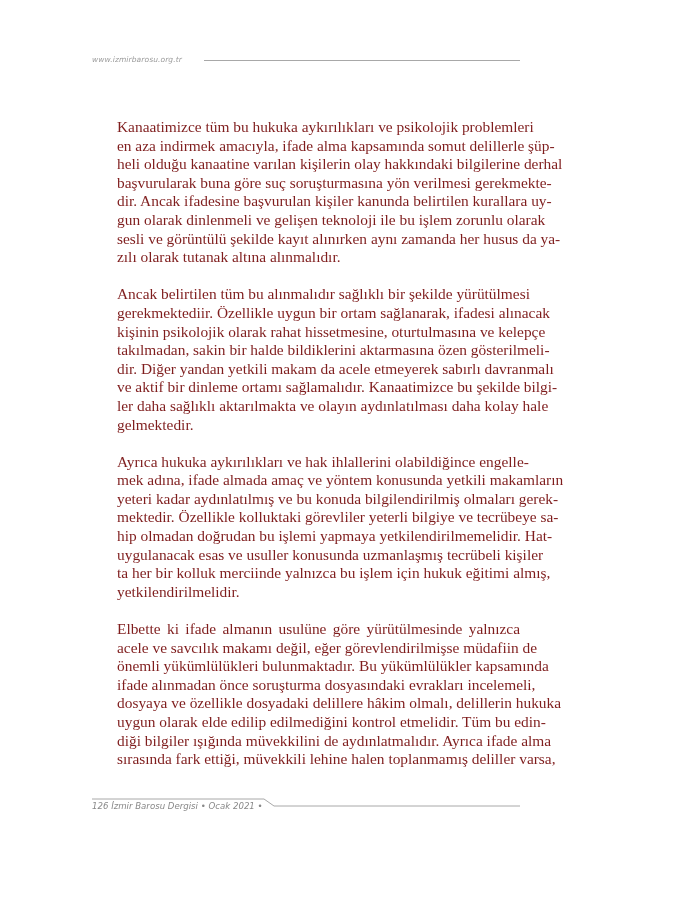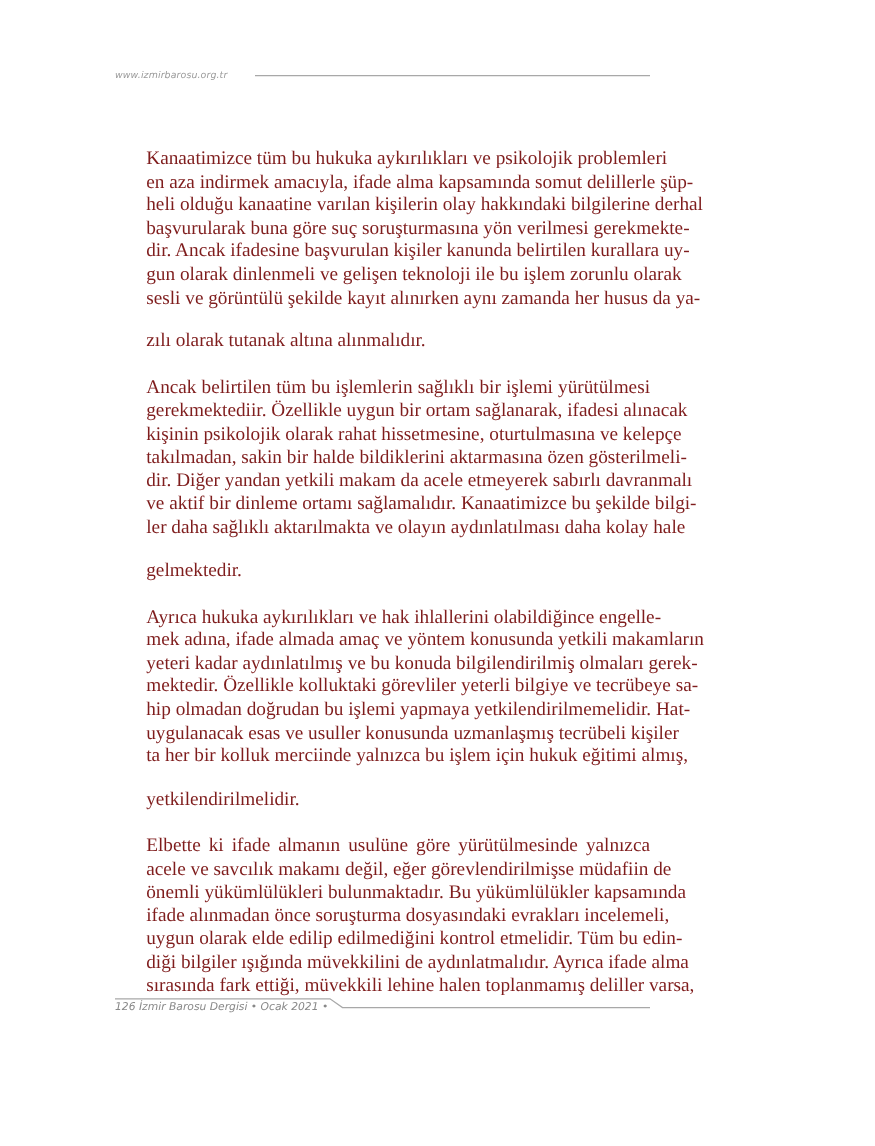--- a/index.html
+++ b/index.html
@@ -15,21 +15,21 @@
   .header-rule {
     position:absolute; left:112px; right:0; top:7px; height:1px; background:#a8a8a8;
   }
   .body-text {
     position:absolute; left:92px; top:118px; width:428px;
     font-family:"Liberation Serif", serif; font-size:15.4px; line-height:18.6px;
     color:#7f1d1d; text-align:justify;
   }
   .para { margin:0 0 18.6px 0; text-indent:25px; hyphens:manual; }
   .line { display:block; text-align:justify; text-align-last:justify; white-space:nowrap; }
-  .line.last { text-align-last:left;margin-top:16px; }
+  .line.last { text-align-last:left; }
   .footer { position:absolute; left:92px; top:793px; width:428px; height:22px; }
   .footer-text {
     position:absolute; left:0; top:7px;
     font-family:"DejaVu Sans", sans-serif; font-size:8.6px; color:#888888;
     white-space:nowrap; line-height:12px;font-style:italic;
   }
   .footer-svg { position:absolute; left:0; top:0; }
 </style>
 </head>
 <body>
@@ -44,21 +44,21 @@
       <span class="line">Kanaatimizce tüm bu hukuka aykırılıkları ve psikolojik problemleri</span>
       <span class="line">en aza indirmek amacıyla, ifade alma kapsamında somut delillerle şüp-</span>
       <span class="line">heli olduğu kanaatine varılan kişilerin olay hakkındaki bilgilerine derhal</span>
       <span class="line">başvurularak buna göre suç soruşturmasına yön verilmesi gerekmekte-</span>
       <span class="line">dir. Ancak ifadesine başvurulan kişiler kanunda belirtilen kurallara uy-</span>
       <span class="line">gun olarak dinlenmeli ve gelişen teknoloji ile bu işlem zorunlu olarak</span>
       <span class="line">sesli ve görüntülü şekilde kayıt alınırken aynı zamanda her husus da ya-</span>
       <span class="line last">zılı olarak tutanak altına alınmalıdır.</span>
     </div>
   <div class="para">
-      <span class="line">Ancak belirtilen tüm bu işlemlerin sağlıklı bir işlemi yürütülmesi</span>
+      <span class="line">Ancak belirtilen tüm bu alınmalıdır sağlıklı bir şekilde yürütülmesi</span>
       <span class="line">gerekmektediir. Özellikle uygun bir ortam sağlanarak, ifadesi alınacak</span>
       <span class="line">kişinin psikolojik olarak rahat hissetmesine, oturtulmasına ve kelepçe</span>
       <span class="line">takılmadan, sakin bir halde bildiklerini aktarmasına özen gösterilmeli-</span>
       <span class="line">dir. Diğer yandan yetkili makam da acele etmeyerek sabırlı davranmalı</span>
       <span class="line">ve aktif bir dinleme ortamı sağlamalıdır. Kanaatimizce bu şekilde bilgi-</span>
       <span class="line">ler daha sağlıklı aktarılmakta ve olayın aydınlatılması daha kolay hale</span>
       <span class="line last">gelmektedir.</span>
     </div>
   <div class="para">
       <span class="line">Ayrıca hukuka aykırılıkları ve hak ihlallerini olabildiğince engelle-</span>
@@ -68,20 +68,21 @@
       <span class="line">hip olmadan doğrudan bu işlemi yapmaya yetkilendirilmemelidir. Hat-</span>
       <span class="line">uygulanacak esas ve usuller konusunda uzmanlaşmış tecrübeli kişiler</span>
       <span class="line">ta her bir kolluk merciinde yalnızca bu işlem için hukuk eğitimi almış,</span>
       <span class="line last">yetkilendirilmelidir.</span>
     </div>
   <div class="para">
       <span class="line">Elbette ki ifade almanın usulüne göre yürütülmesinde yalnızca</span>
       <span class="line">acele ve savcılık makamı değil, eğer görevlendirilmişse müdafiin de</span>
       <span class="line">önemli yükümlülükleri bulunmaktadır. Bu yükümlülükler kapsamında</span>
       <span class="line">ifade alınmadan önce soruşturma dosyasındaki evrakları incelemeli,</span>
+      <span class="line">dosyaya ve özellikle dosyadaki delillere hâkim olmalı, delillerin hukuka</span>
       <span class="line">uygun olarak elde edilip edilmediğini kontrol etmelidir. Tüm bu edin-</span>
       <span class="line">diği bilgiler ışığında müvekkilini de aydınlatmalıdır. Ayrıca ifade alma</span>
       <span class="line">sırasında fark ettiği, müvekkili lehine halen toplanmamış deliller varsa,</span>
     </div>
 </div>
 
 <div class="footer">
   <svg class="footer-svg" width="428" height="22">
     <polyline points="0,6 172,6 182,13 428,13" fill="none" stroke="#a8a8a8" stroke-width="1"></polyline>
   </svg>

